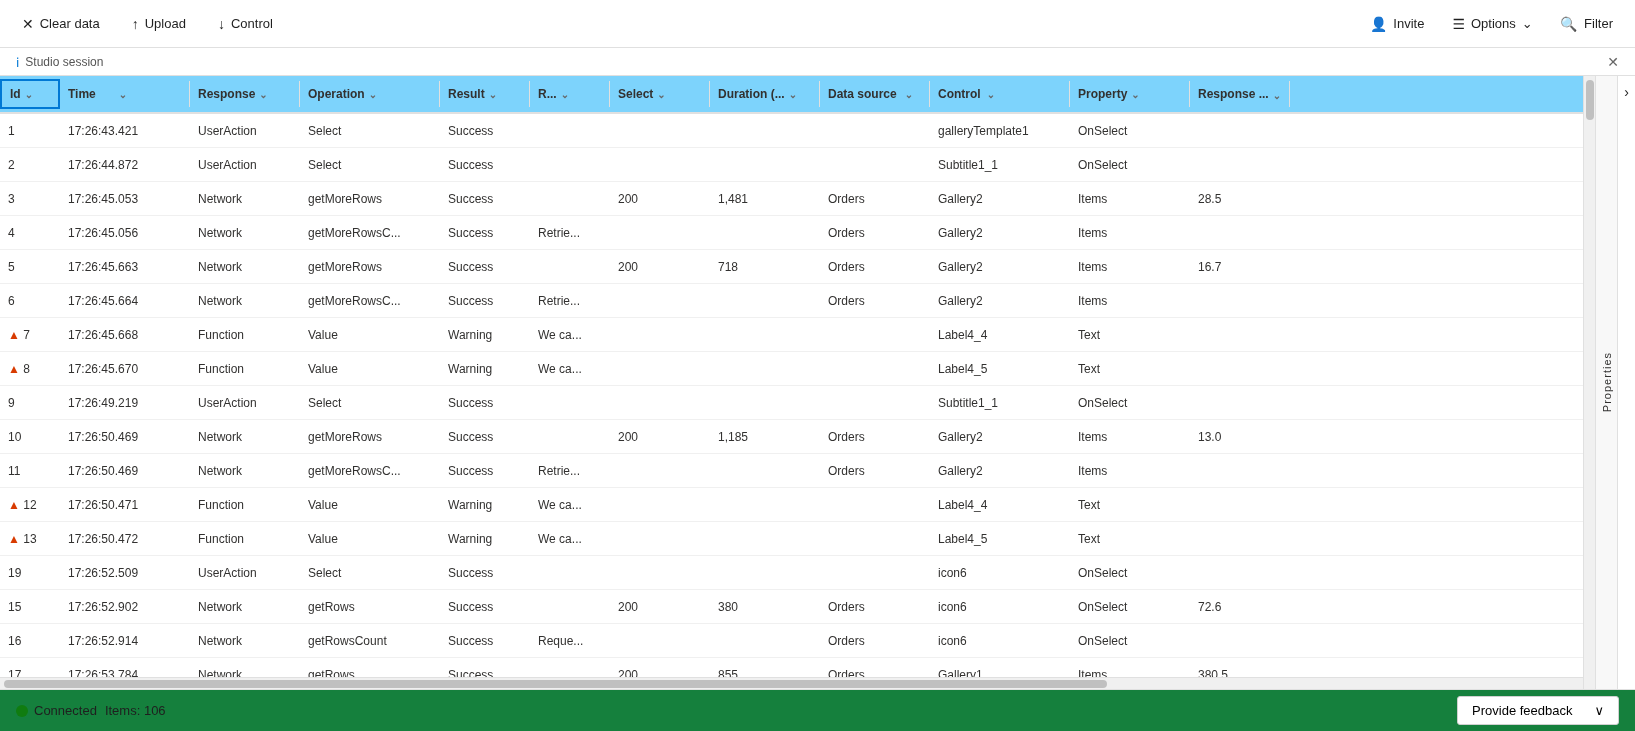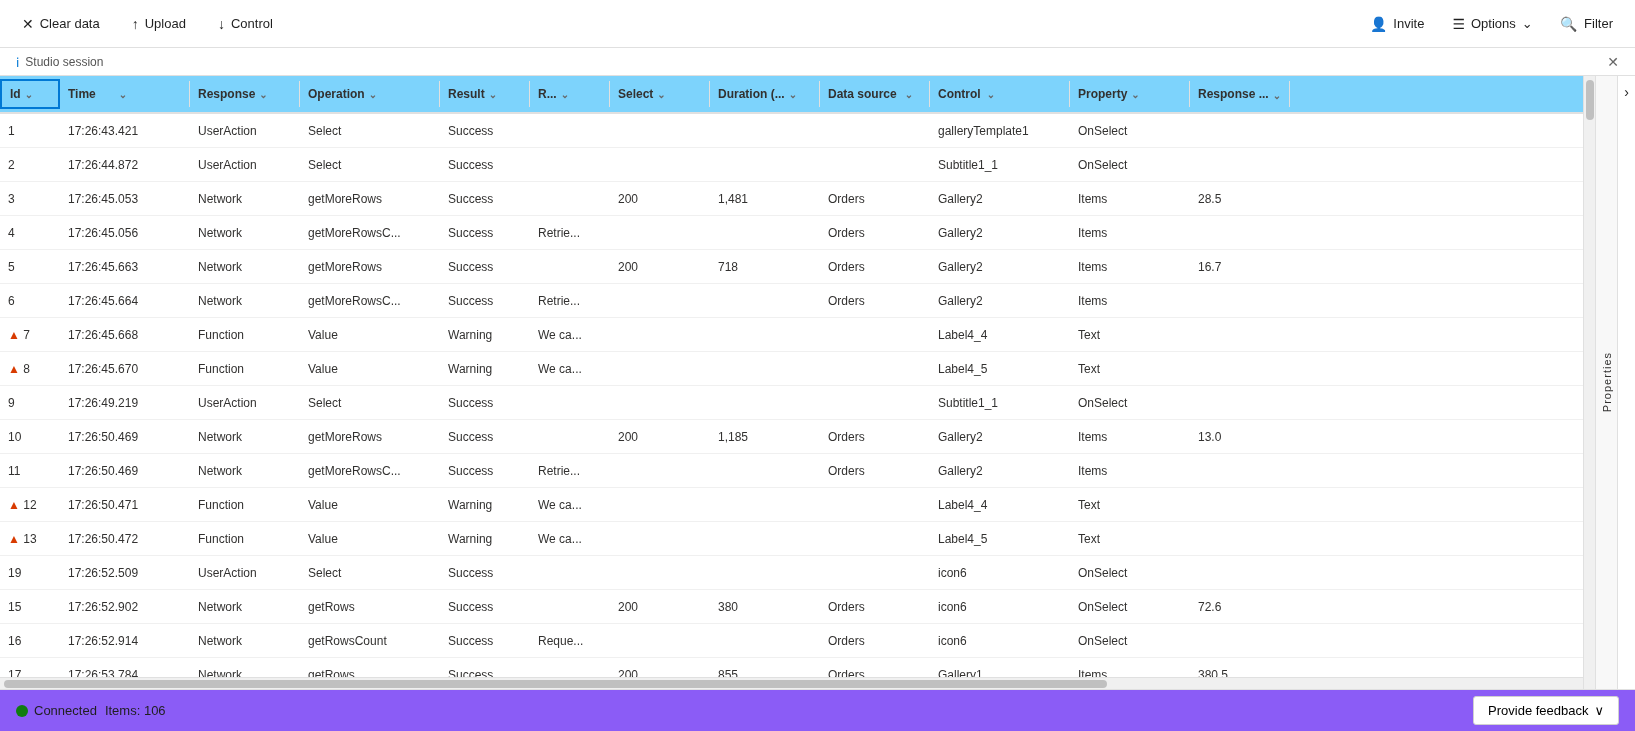--- a/index.html
+++ b/index.html
@@ -92,28 +92,28 @@
     }
     .side-panel-arrow {
       width: 18px; background: #fff; border-left: 1px solid #e0e0e0;
       display: flex; align-items: flex-start; justify-content: center;
       padding-top: 8px; cursor: pointer; font-size: 14px;
     }
 
     
     .status-bar {
       display: flex; align-items: center; justify-content: space-between;
-      padding: 6px 16px; border-top: 1px solid #e0e0e0; background: #8b5cf6;
+      padding: 6px 16px; border-top: 1px solid #e0e0e0; background: #15803d;
       min-height: 36px;
     }
     .status-left { display: flex; align-items: center; gap: 8px; }
     .status-connected { display: flex; align-items: center; gap: 6px; font-size: 13px; }
     .status-dot { width: 12px; height: 12px; border-radius: 50%; background: #107c10; }
     .feedback-btn {
-      display: flex; align-items: center; gap: 6px; padding: 6px 14px;
+      display: flex; align-items: center; gap: 22px; padding: 6px 14px;
       border: 1px solid #d0d0d0; border-radius: 3px; cursor: pointer; font-size: 13px;
       background: #fff;
     }
 
     
     .v-scroll-track {
       width: 12px; background: #f0f0f0; border-left: 1px solid #e0e0e0;
       display: flex; flex-direction: column; align-items: center;
     }
     .v-scroll-thumb {

